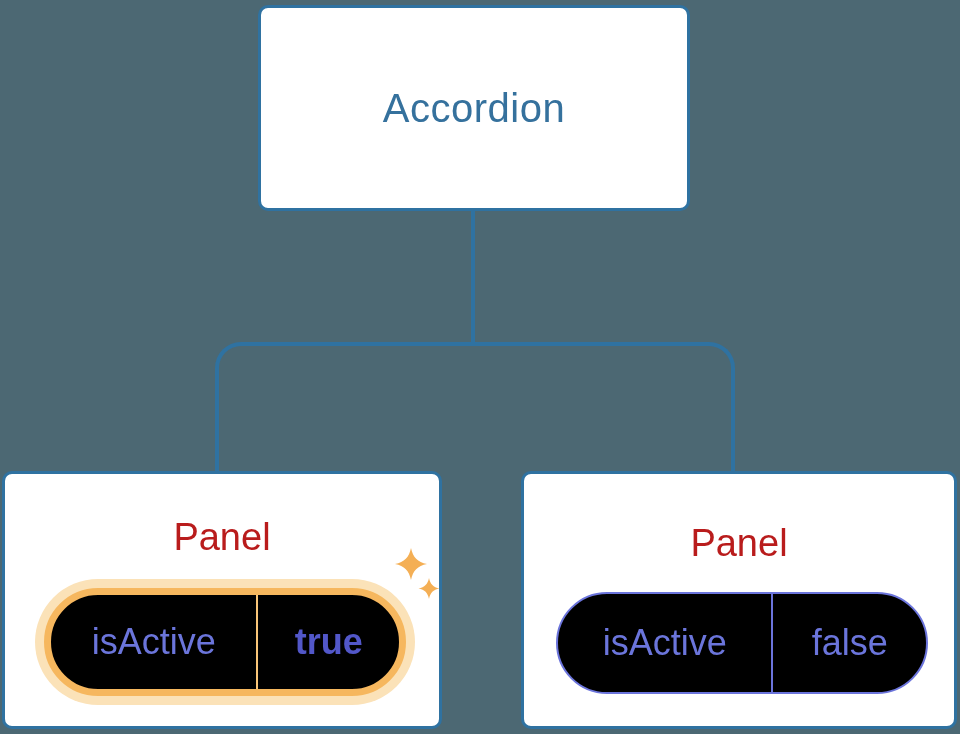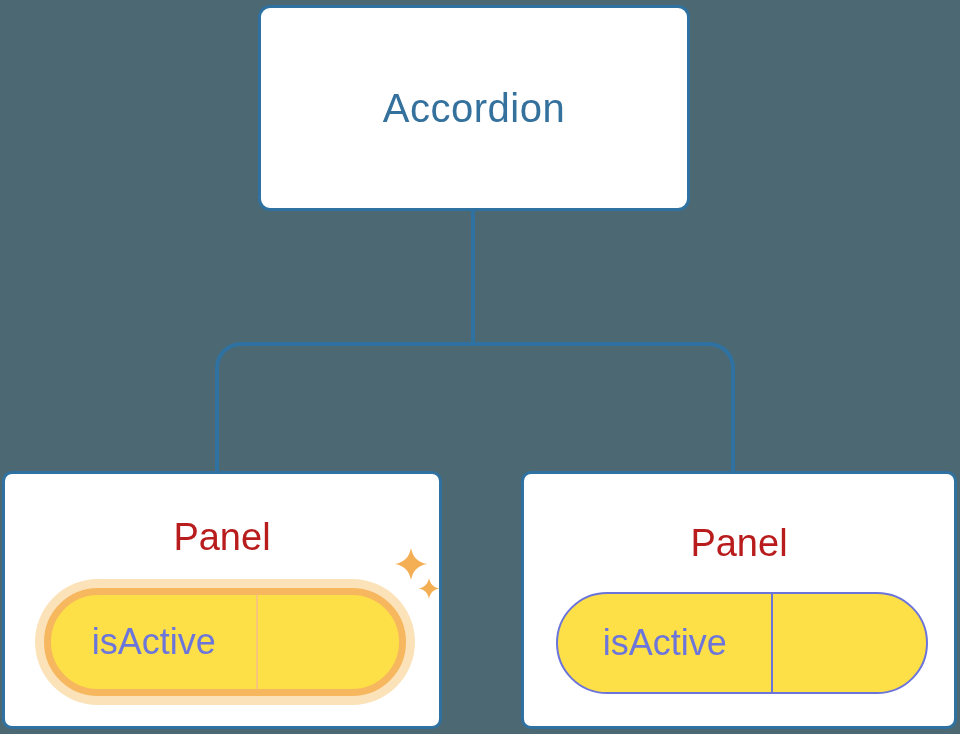--- a/index.html
+++ b/index.html
@@ -17,21 +17,21 @@
   .node {
     position: absolute;
     background: #FFFFFF;
     border: 3px solid #2F72A1;
     border-radius: 10px;
     box-sizing: border-box;
   }
   .node-root {
     left: 258px; top: 5px;
     width: 432px; height: 206px;
-    display: flex; align-items: center; justify-content: center; border-radius: 12px;
+    display: flex; align-items: center; justify-content: center;
   }
   .node-root .node-label {
     font-size: 40px;
     font-weight: 500;
     color: #35719D;
     letter-spacing: 0.5px;
   }
   .node-panel-left  { left: 2px;   top: 471px; width: 440px; height: 258px; }
   .node-panel-right { left: 521px; top: 471px; width: 436px; height: 258px; }
 
@@ -63,21 +63,21 @@
     border-right: 4px solid #2F72A1;
     border-radius: 26px 26px 0 0;
   }
 
   
   .pill {
     position: absolute;
     box-sizing: border-box;
     display: flex;
     align-items: stretch;
-    background: #fde047;
+    background: #000000;
     font-size: 36px;
     text-align: center;
   }
   .pill .cell {
     display: flex;
     align-items: center;
     justify-content: center;
   }
 
   .pill-active {
@@ -132,29 +132,31 @@
   </div>
 
   <div class="stem"></div>
   <div class="branch"></div>
 
   <div class="node node-panel-left">
     <div class="panel-title">Panel</div>
 
     <div class="pill pill-active">
       <div class="cell cell-name">isActive</div>
+      <div class="cell cell-value">true</div>
     </div>
 
     <svg class="sparkles" viewBox="0 0 58 64" xmlns="http://www.w3.org/2000/svg">
       <path fill="#F4AF55" d="M 24 4 C 26 13.5 30.5 18 40 20 C 30.5 22 26 26.5 24 36 C 22 26.5 17.5 22 8 20 C 17.5 18 22 13.5 24 4 Z"></path>
       <path fill="#F4AF55" d="M 42 34 C 43.3 40.3 46.2 43.2 52.5 44.5 C 46.2 45.8 43.3 48.7 42 55 C 40.7 48.7 37.8 45.8 31.5 44.5 C 37.8 43.2 40.7 40.3 42 34 Z"></path>
     </svg>
   </div>
 
   <div class="node node-panel-right">
     <div class="panel-title">Panel</div>
 
     <div class="pill pill-inactive">
       <div class="cell cell-name">isActive</div>
+      <div class="cell cell-value">false</div>
     </div>
   </div>
 
 </div>
 
 </body></html>

